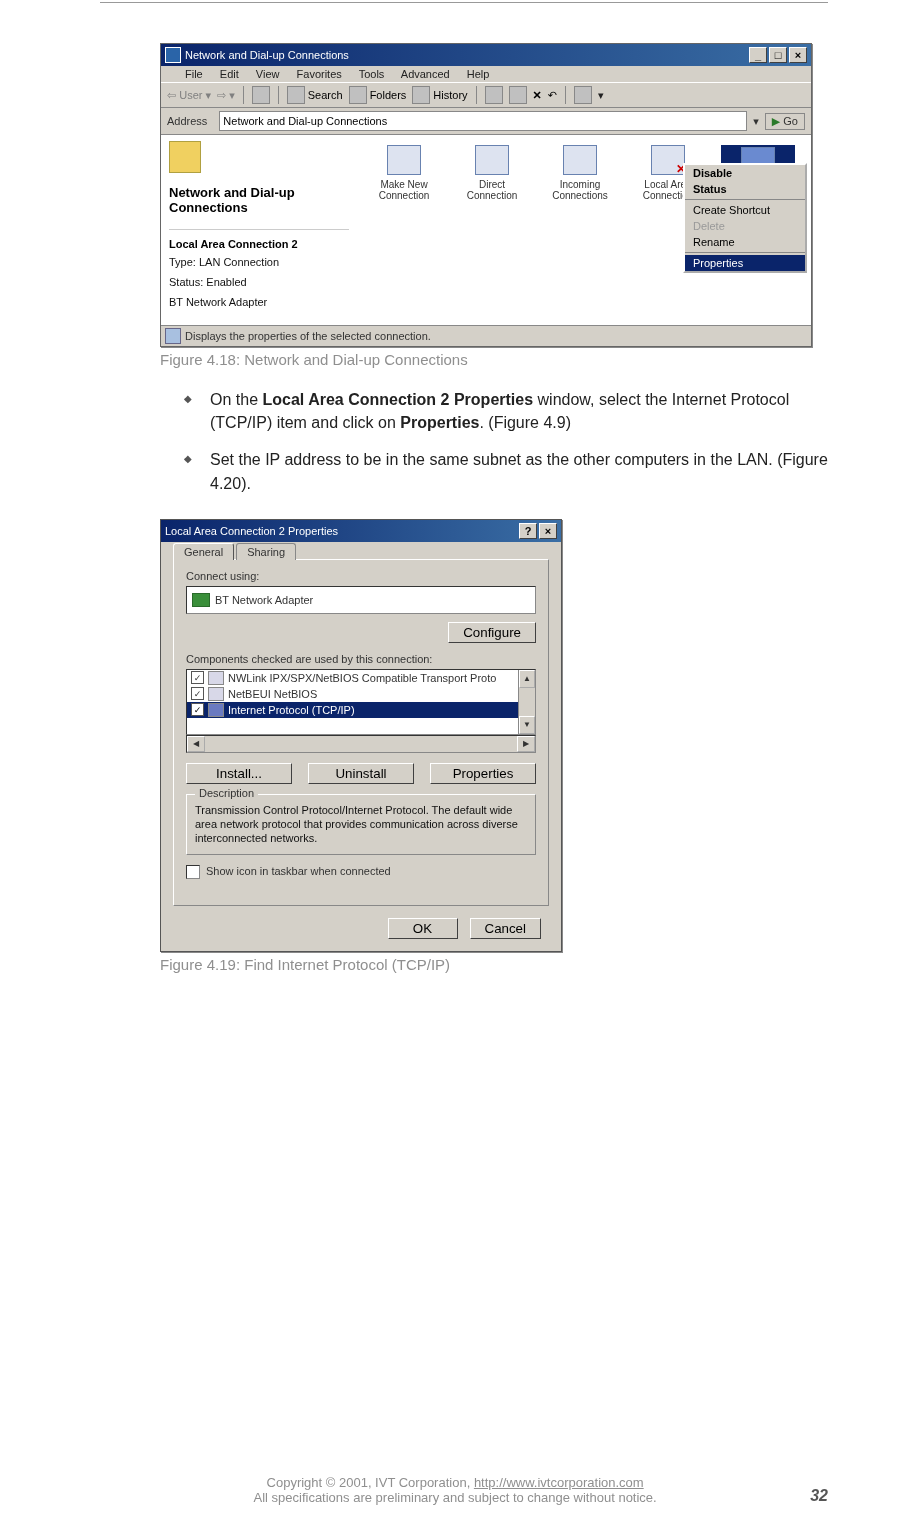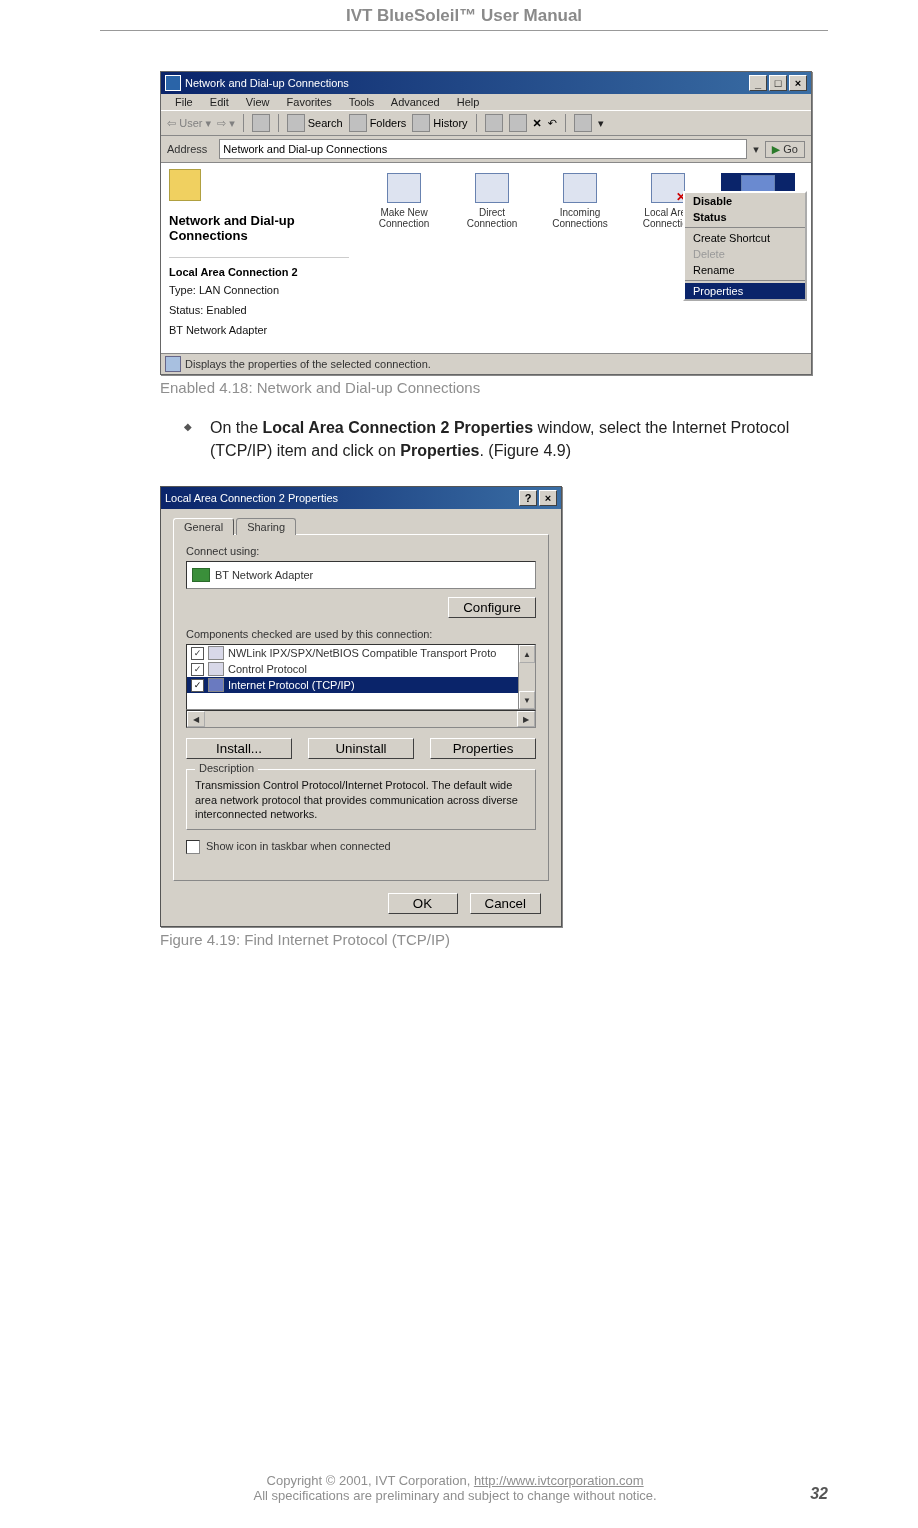--- a/index.html
+++ b/index.html
@@ -82,21 +82,21 @@
   }
   .titlebar .ticon {
     width:14px;height:14px;background:#2a64a8;border:1px solid #fff;margin-right:4px;
   }
   .titlebar .btns { margin-left:auto; display:flex; gap:2px; }
   .titlebar .btns span {
     width:16px;height:14px;background:#d4d0c8;border:1px solid #fff;border-right-color:#404040;border-bottom-color:#404040;
     display:flex;align-items:center;justify-content:center;font-size:11px;font-weight:bold;color:#000;
   }
   .menubar {
-    background:#d4d0c8;padding:2px 14px;color:#222;
+    background:#d4d0c8;padding:2px 24px;color:#222;
   }
   .menubar span { margin-right:14px; }
   .toolbar {
     background:#d4d0c8;padding:3px 6px;border-top:1px solid #fff;border-bottom:1px solid #888;
     display:flex;align-items:center;gap:6px;color:#222;
   }
   .toolbar .sep { width:1px;height:18px;background:#888;margin:0 2px; }
   .toolbar .tb-btn { display:flex;align-items:center;gap:3px;color:#808080; }
   .toolbar .tb-btn.enabled { color:#000; }
   .toolbar .icon-sm { width:16px;height:16px;background:#c0c0c0;border:1px solid #888; }
@@ -144,21 +144,21 @@
   }
   .statusbar .sicon { width:14px;height:14px;background:#a8c0e0;border:1px solid #668; }
 
   
   .dlg {
     width:400px;border:1px solid #555;background:#d4d0c8;font-family:Tahoma,sans-serif;font-size:11px;
     box-shadow:1px 1px 0 #888;
   }
   .dlg .titlebar { height:18px; }
   .dlg .titlebar .btns span { width:16px;height:14px; }
-  .dlg-body { padding:8px 12px 12px; }
+  .dlg-body { padding:0 12px 12px; }
   .tabs { display:flex;margin-bottom:0;position:relative;top:1px;z-index:2; }
   .tab {
     padding:2px 10px;background:#d4d0c8;border:1px solid #888;border-bottom:none;border-radius:3px 3px 0 0;margin-right:2px;
   }
   .tab.active { background:#d4d0c8;border-top:1px solid #fff;border-left:1px solid #fff;border-right:1px solid #555;position:relative;z-index:3; }
   .panel {
     border:1px solid #888;border-top-color:#fff;border-left-color:#fff;padding:10px 12px;background:#d4d0c8;
   }
   .lbl { margin-bottom:4px; }
   .adapter-box {
@@ -200,21 +200,20 @@
     color:#8f8f8f;font-size:13px;
   }
   .footer .copy { text-align:center;flex:1; }
   .footer a { color:#8f8f8f;text-decoration:underline; }
   .footer .pg { font-weight:bold;font-style:italic;font-size:16px;color:#555; }
 </style>
 </head>
 <body>
 
 <div class="page">
-  <div class="doc-title">IVT BlueSoleil™ User Manual</div>
   <hr class="top-rule">
 
   <div class="figure-block">
     <div class="win1">
       <div class="titlebar">
         <span class="ticon"></span>
         <span>Network and Dial-up Connections</span>
         <div class="btns">
           <span>_</span>
           <span>□</span>
@@ -310,27 +309,28 @@
             <hr>
             <div class="sel">Properties</div>
           </div>
         </div>
       </div>
       <div class="statusbar">
         <span class="sicon"></span>
         <span>Displays the properties of the selected connection.</span>
       </div>
     </div>
-    <div class="caption">Enabled 4.18: Network and Dial-up Connections</div>
+    <div class="caption">Figure 4.18: Network and Dial-up Connections</div>
   </div>
 
   <ul class="instr">
     <li>
       <span>On the </span><span class="b">Local Area Connection 2 Properties</span><span> window, select the Internet Protocol (TCP/IP) item and click on </span><span class="b">Properties</span><span>. (Figure 4.9)</span>
     </li>
+    <li>Set the IP address to be in the same subnet as the other computers in the LAN. (Figure 4.20).</li>
   </ul>
 
   <div class="figure-block">
     <div class="dlg">
       <div class="titlebar">
         <span>Local Area Connection 2 Properties</span>
         <div class="btns">
           <span>?</span>
           <span>×</span>
         </div>
@@ -352,21 +352,21 @@
           <div class="lbl">Components checked are used by this connection:</div>
           <div class="listbox">
             <div class="row">
               <span class="cb">✓</span>
               <span class="pico"></span>
               <span>NWLink IPX/SPX/NetBIOS Compatible Transport Proto</span>
             </div>
             <div class="row">
               <span class="cb">✓</span>
               <span class="pico"></span>
-              <span>Control Protocol</span>
+              <span>NetBEUI NetBIOS</span>
             </div>
             <div class="row hl">
               <span class="cb" style="background:#fff;color:#000">✓</span>
               <span class="pico"></span>
               <span>Internet Protocol (TCP/IP)</span>
             </div>
             <div class="lb-scroll">
               <div class="ar">▲</div>
               <div style="flex:1"></div>
               <div class="ar">▼</div>

